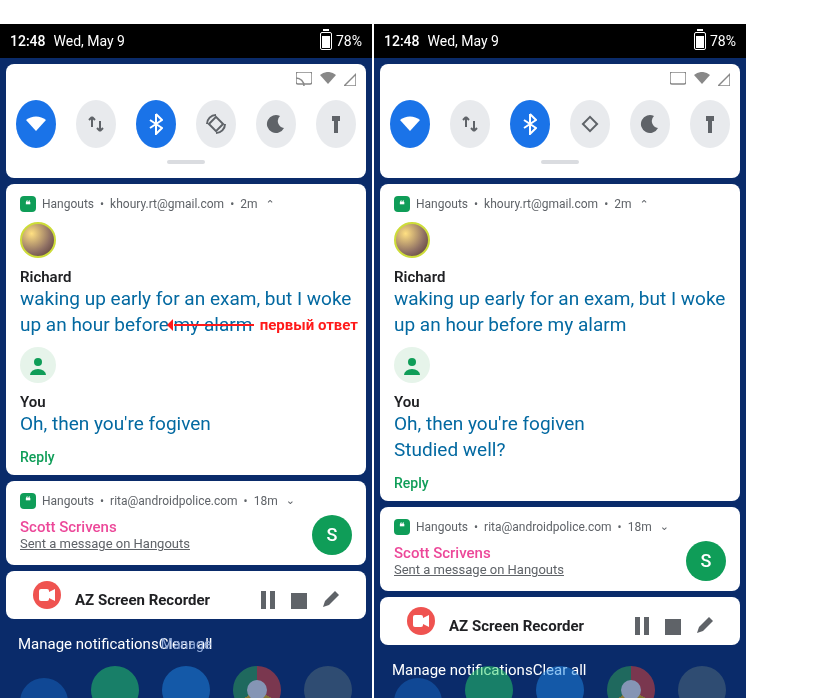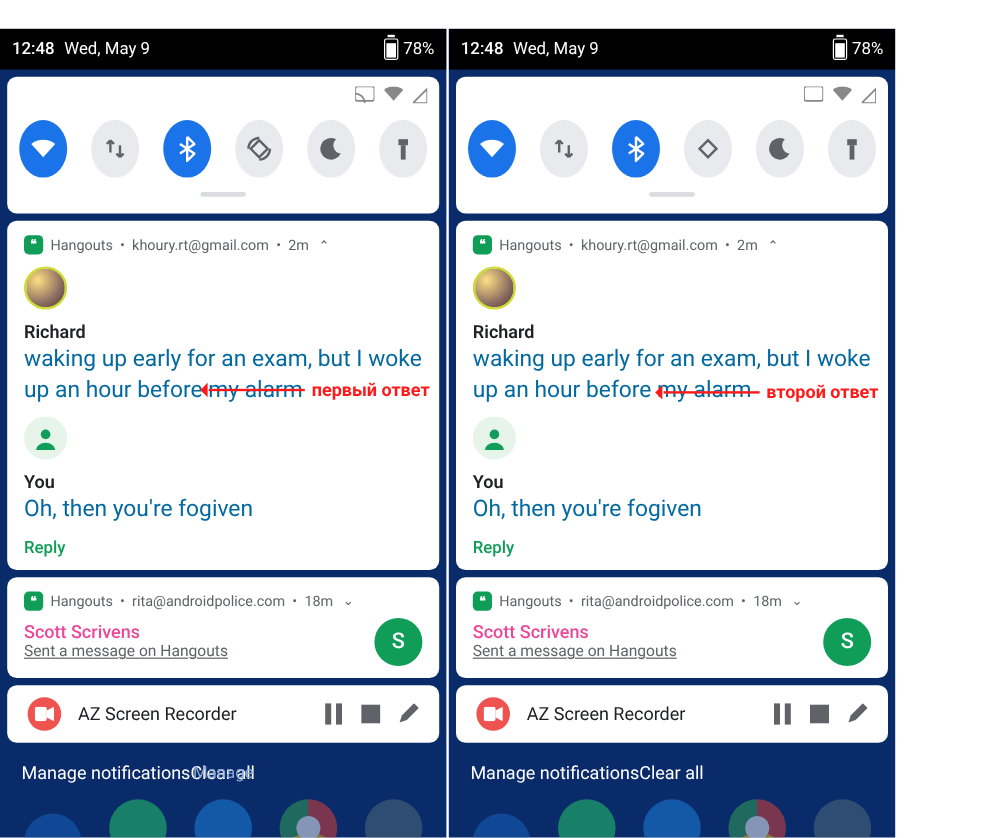--- a/index.html
+++ b/index.html
@@ -117,22 +117,22 @@
   .contact-name { font-size:15px; font-weight:500; color:#ec4899; }
   .contact-sub  { font-size:13px; color:#5f6368;text-decoration:underline; }
   .contact-avatar {
     width:40px; height:40px; border-radius:50%;
     background:#0f9d58; color:#fff; display:flex;
     align-items:center; justify-content:center; font-weight:500; font-size:18px;
   }
   .az-card {
     margin: 6px 6px 0 6px;
     background:#fff; border-radius:8px;
-    display:flex; align-items:center;
-    padding:10px 17px; gap:14px;
+    display:flex; align-items:flex-end;
+    padding:10px 27px; gap:14px;font-weight:bold;
   }
   .az-icon {
     width:28px; height:28px; border-radius:50%;
     background:#ef5350; display:flex; align-items:center; justify-content:center;
     color:#fff;
   }
   .az-title { font-size:15px; color:#202124; flex:1; }
   .az-btn { color:#5f6368; }
   .footer-row {
     display:flex; align-items:center;
@@ -419,29 +419,26 @@
     <div class="chat">
       <div class="avatar you">
         <svg width="20" height="20">
             <circle cx="10" cy="7" r="4" fill="#0f9d58"></circle>
             <path d="M2 20 a8 6 0 0 1 16 0 Z" fill="#0f9d58"></path>
           </svg>
       </div>
       <div class="chat-body">
         <div class="chat-name">You</div>
         <div class="chat-text">Oh, then you're fogiven</div>
+        <div class="chat-text">Studied well?</div>
       </div>
     </div>
 
     <div class="reply-link">Reply</div>
 
-    <div class="annotation" style="top:134px; right:8px;">
-      <div class="arrow"></div>
-      <span>второй ответ</span>
-    </div>
   </div>
 
   <div class="notif-card">
     <div class="notif-header">
       <span class="hangouts-badge">❝</span>
       <span>Hangouts</span>
       <span>•</span>
       <span>rita@androidpolice.com</span>
       <span>•</span>
       <span>18m</span>

